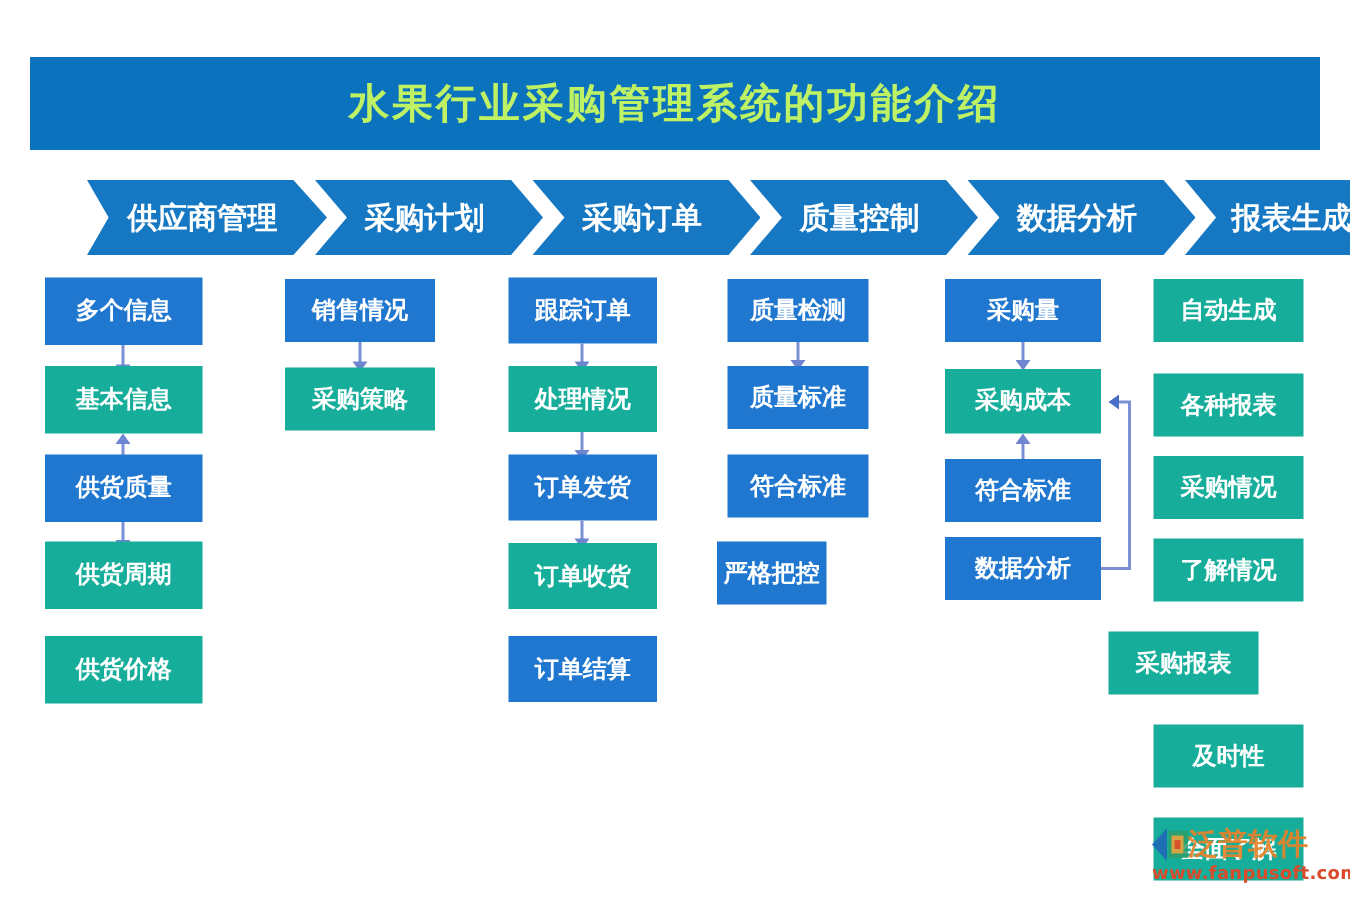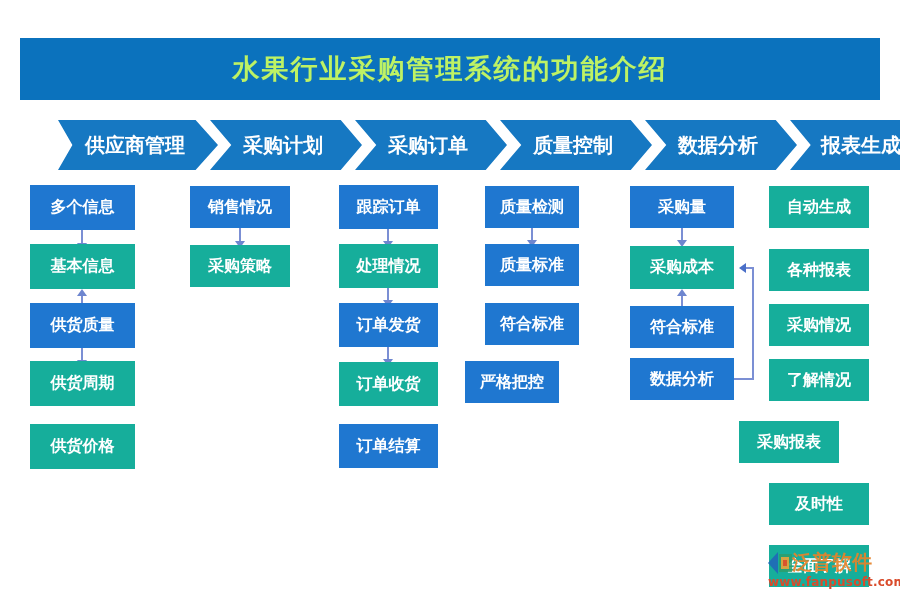--- a/index.html
+++ b/index.html
@@ -247,21 +247,21 @@
   <div class="conn-arrow arrow-down" style="left:527px; top:240px;"></div>
 
   <div class="node blue" style="left:485px; top:244px; width:94px; height:42px;">
     <span>质量标准</span>
   </div>
 
   <div class="node blue" style="left:485px; top:303px; width:94px; height:42px;">
     <span>符合标准</span>
   </div>
 
-  <div class="node blue" style="left:465px; top:361px; width:94px; height:42px;">
+  <div class="node blue" style="left:478px; top:361px; width:73px; height:42px;">
     <span>严格把控</span>
   </div>
 
   <div class="node blue" style="left:630px; top:186px; width:104px; height:42px;">
     <span>采购量</span>
   </div>
   <div class="conn-line" style="left:681px; top:228px; width:2px; height:13px;"></div>
   <div class="conn-arrow arrow-down" style="left:677px; top:240px;"></div>
 
   <div class="node teal" style="left:630px; top:246px; width:104px; height:43px;">

